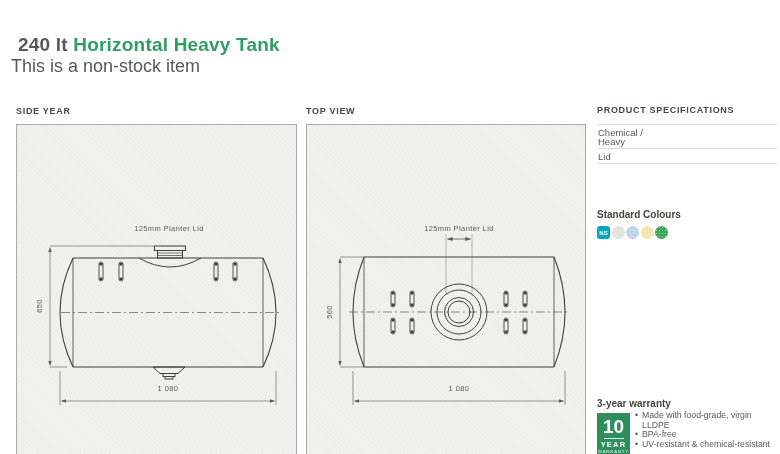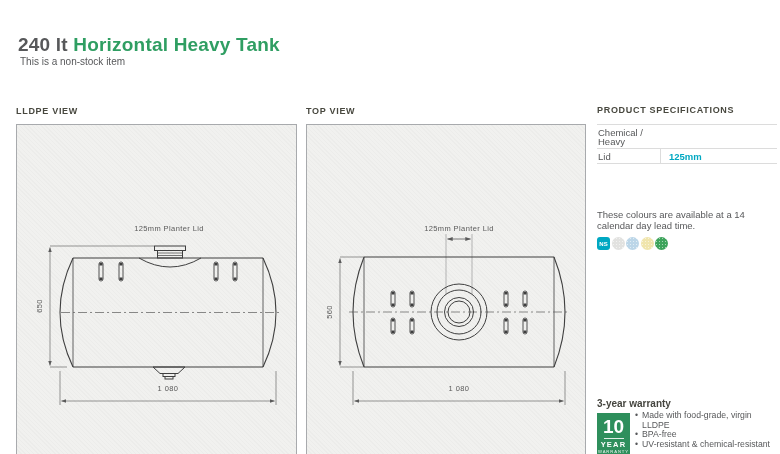--- a/index.html
+++ b/index.html
@@ -5,21 +5,21 @@
   * { margin:0; padding:0; box-sizing:border-box; }
   body { background:#fff; font-family:"Liberation Sans", sans-serif; }
   .page {
     position:relative; width:780px; height:454px; background:#fff;
     overflow:hidden; color:#57585a;margin-top:33px;
   }
   
   .title { position:absolute; left:18px; top:1px; font-size:19px; font-weight:800; letter-spacing:.2px; }
   .title .t-prefix { color:#57585a; }
   .title .t-main { color:#2f9e62; }
-  .subtitle { position:absolute; left:20px; top:23px; font-size:10px; color:#57585a; }
+  .subtitle { position:absolute; left:11px; top:23px; font-size:18px; color:#57585a; }
 
   
   .panel-label {
     position:absolute; top:73px; font-size:9px; font-weight:700;
     letter-spacing:.7px; color:#48483f;
   }
   .panel {
     position:absolute; top:91px; height:357px;
     border:1px solid #a8aaad;
     background:#f1f1ef;
@@ -70,21 +70,21 @@
   .bottom-rule { position:absolute; left:0; top:450px; width:780px; height:2px; background:#aba294; }
 </style>
 </head>
 <body>
 
 <div class="page">
 
   <h1 class="title"><span class="t-prefix">240 lt </span><span class="t-main">Horizontal Heavy Tank</span></h1>
   <div class="subtitle">This is a non-stock item</div>
 
-  <div class="panel-label" id="side-label">LLDPE VIEW</div>
+  <div class="panel-label" id="side-label">SIDE YEAR</div>
   <div class="panel" id="side-panel">
     <svg viewBox="0 0 279 355">
       <defs>
         <marker id="arrS" markerWidth="7" markerHeight="5" refX="6.5" refY="2.5" orient="auto-start-reverse">
           <path d="M0,0 L7,2.5 L0,5 Z" fill="#5a5a5a"></path>
         </marker>
       </defs>
 
       <text class="dwg-text" x="152" y="106" text-anchor="middle">125mm Planter Lid</text>
 
@@ -227,26 +227,25 @@
 
   <div class="right-col">
     <div class="spec-heading">PRODUCT SPECIFICATIONS</div>
 
     <div class="spec-table">
       <div class="spec-row">
         <div class="spec-label">Chemical / Heavy</div>
       </div>
       <div class="spec-row">
         <div class="spec-label">Lid</div>
-        <div class="spec-value">125mm</div>
       </div>
     </div>
 
     <div class="colours-block">
-      <div class="colours-desc">These colours are available at a 14 calendar day lead time.</div>
+      <div class="colours-heading">Standard Colours</div>
       <div class="swatch-row">
         <div class="swatch badge" style="background-color: rgb(0, 168, 194);">NS</div>
         <div class="swatch speckle" style="background-color: rgb(226, 226, 224);"></div>
         <div class="swatch speckle" style="background-color: rgb(188, 214, 232);"></div>
         <div class="swatch speckle" style="background-color: rgb(240, 229, 173);"></div>
         <div class="swatch speckle" style="background-color: rgb(62, 164, 92);"></div>
       </div>
     </div>
 
     <div class="warranty-block">

